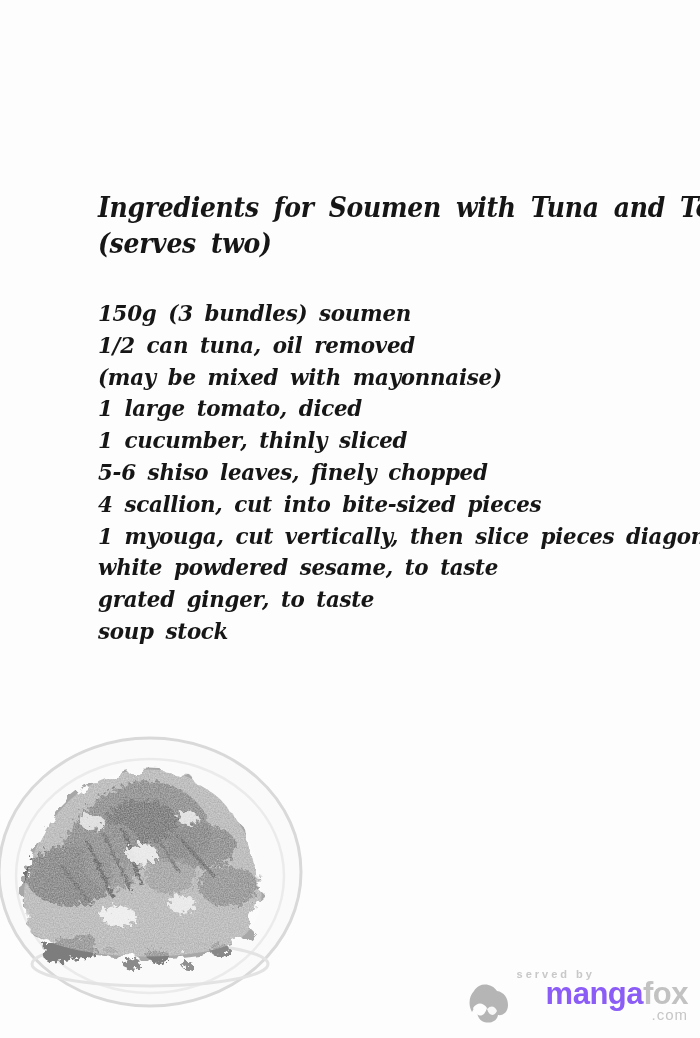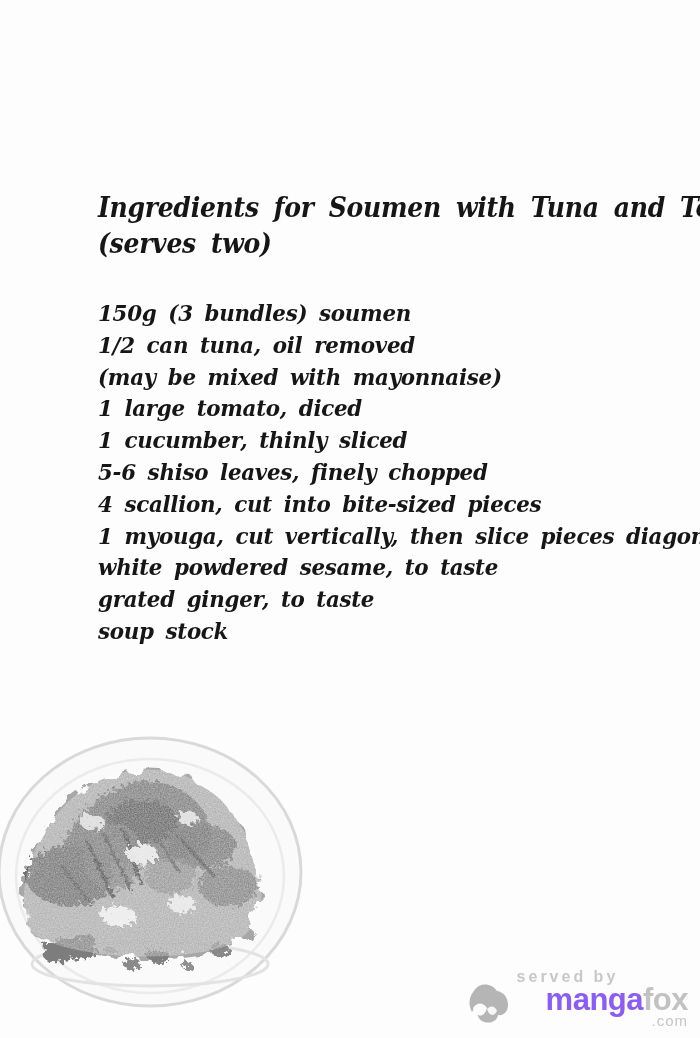--- a/index.html
+++ b/index.html
@@ -59,21 +59,21 @@
     right: 12px;
     bottom: 10px;
     display: flex;
     align-items: flex-start;
     font-family: "Liberation Sans", sans-serif;
     user-select: none;
   }
   .watermark .logo { margin-top: 10px; margin-right: 2px; }
   .wm-text { display: flex; flex-direction: column; }
   .wm-servedby {
-    font-size: 16px;
+    font-size: 11px;
     letter-spacing: 3px;
     margin-left: 6px;
     font-weight: 700;
   }
   .wm-brand {
     font-size: 31px;
     font-weight: 700;
     line-height: 28px;
     letter-spacing: -0.5px;
   }

